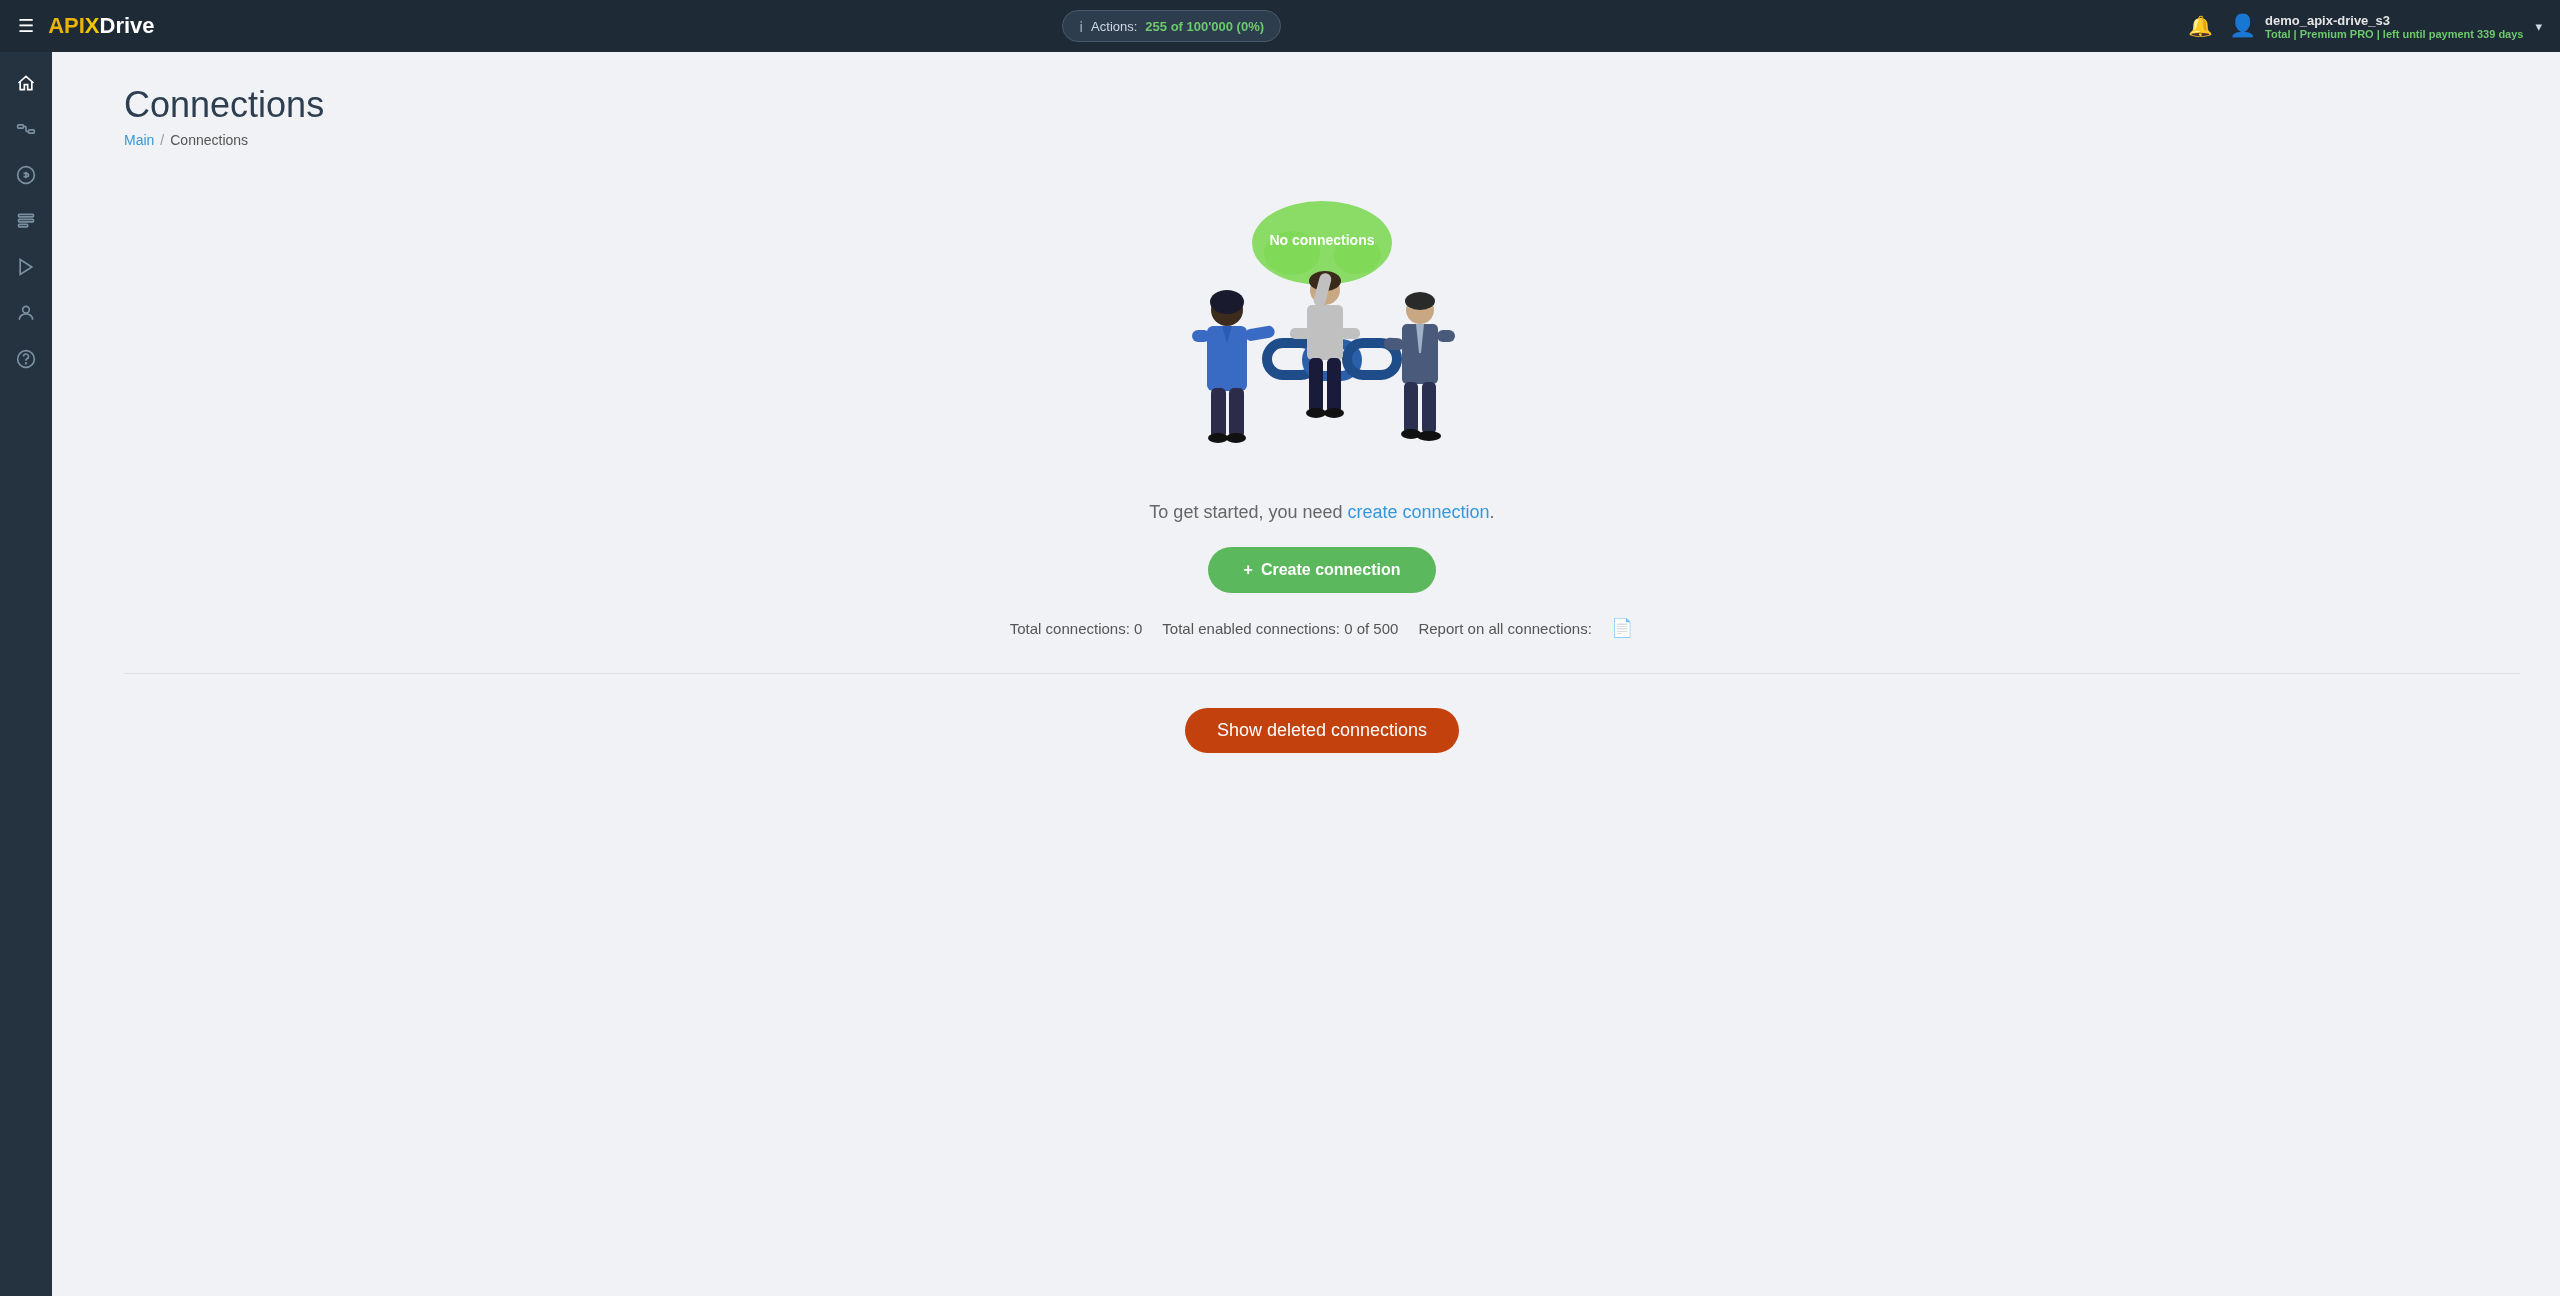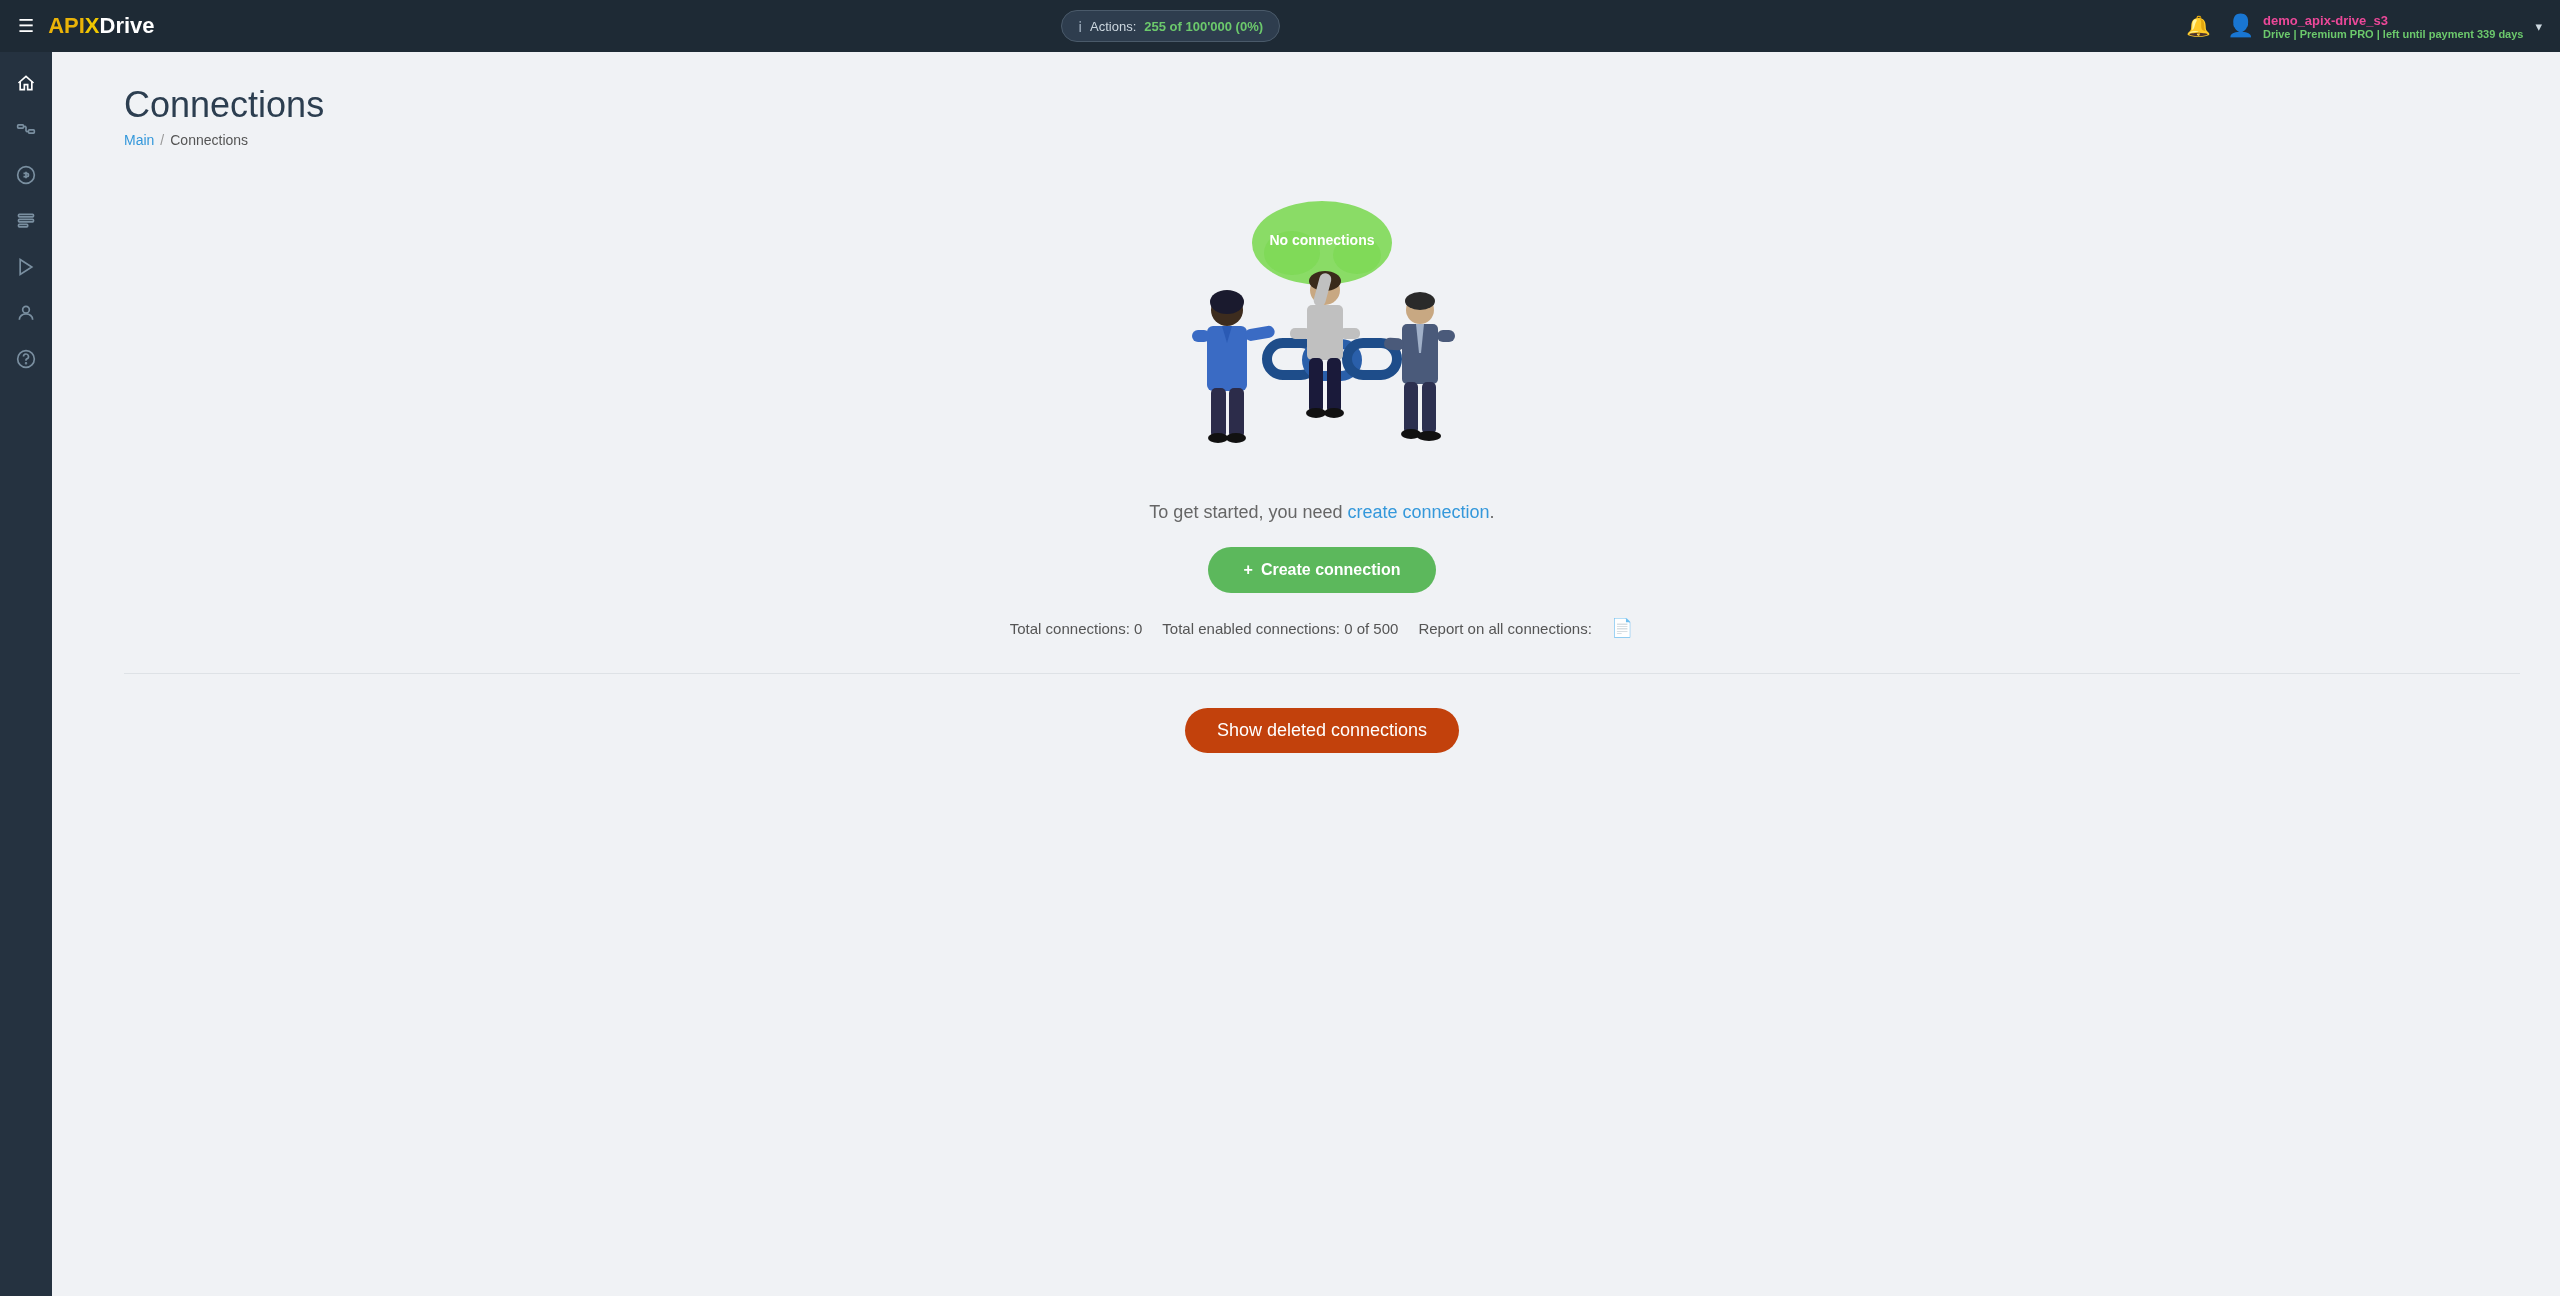--- a/index.html
+++ b/index.html
@@ -37,21 +37,21 @@
     }
     .actions-badge .info-icon { color: #a0b0c0; font-size: 15px; }
     .actions-badge .actions-label { color: #cdd8e0; }
     .actions-badge .actions-count { color: #6cc96c; font-weight: 600; }
 
     .topnav-right { display: flex; align-items: center; gap: 16px; }
     .bell-icon { color: #cdd8e0; font-size: 20px; cursor: pointer; }
     .user-info { display: flex; align-items: center; gap: 8px; cursor: pointer; }
     .user-avatar { color: #cdd8e0; font-size: 22px; }
     .user-details { display: flex; flex-direction: column; }
-    .user-name { color: #ec4899; font-size: 13px; font-weight: 600; }
+    .user-name { color: #e5e5e5; font-size: 13px; font-weight: 600; }
     .user-plan { color: #a0b0c0; font-size: 11px; }
     .user-plan span { color: #6cc96c; font-weight: 600; }
     .chevron-down { color: #cdd8e0; font-size: 13px; margin-left: 4px; }
 
     
     .layout { display: flex; flex: 1; overflow: hidden; gap: 32px; }
 
     
     .sidebar {
       width: 52px;
@@ -187,21 +187,21 @@
       <span class="actions-count">255 of 100'000 (0%)</span>
     </div>
   </div>
   <div class="topnav-right">
     <span class="bell-icon">🔔</span>
     <div class="user-info">
       <span class="user-avatar">👤</span>
       <div class="user-details">
         <span class="user-name">demo_apix-drive_s3</span>
         <span class="user-plan">
-          <span>Drive |</span>
+          <span>Total |</span>
           <span>Premium PRO</span>
           <span>| left until payment</span>
           <span>339 days</span>
         </span>
       </div>
       <span class="chevron-down">▾</span>
     </div>
   </div>
 </nav>
 

